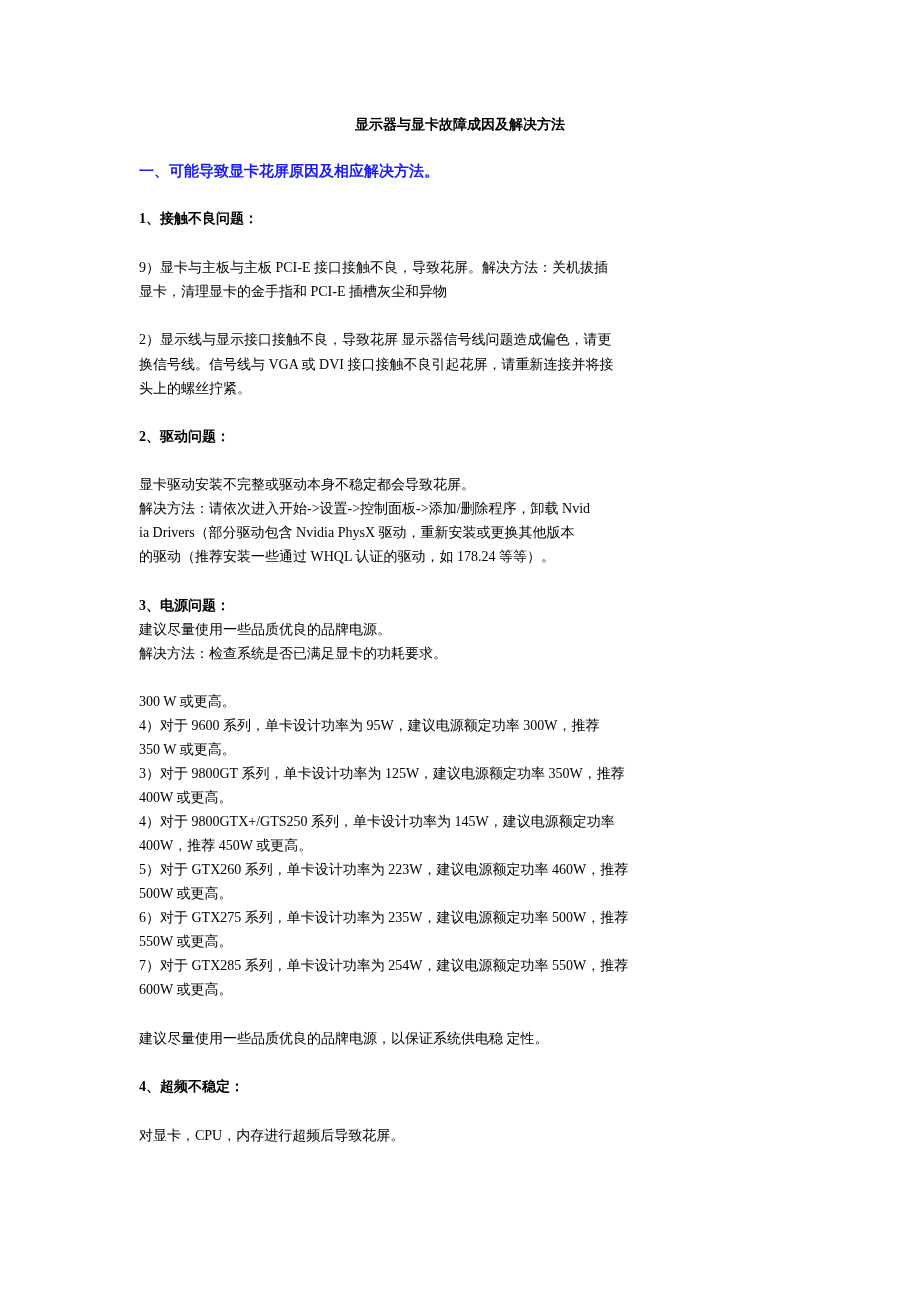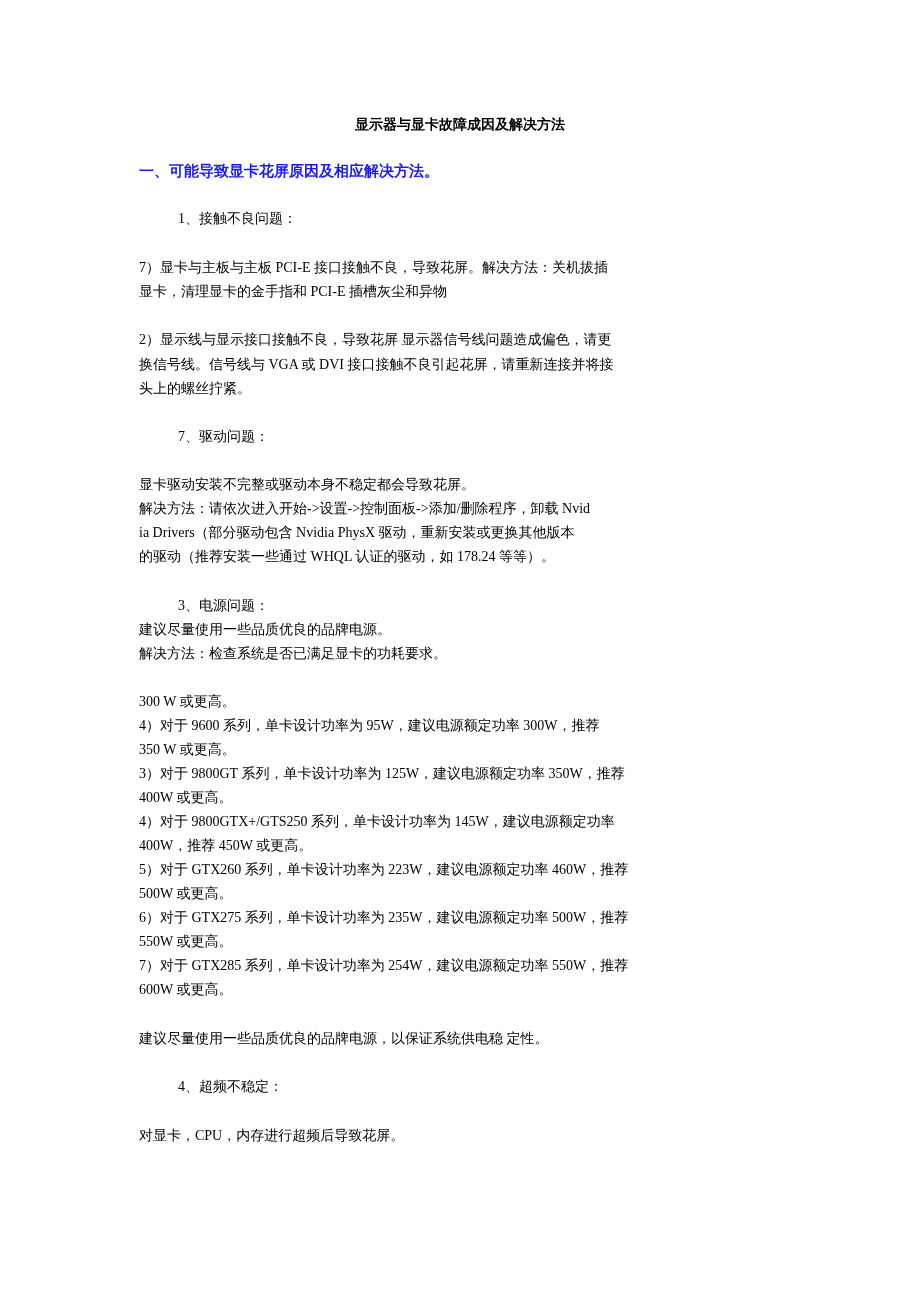--- a/index.html
+++ b/index.html
@@ -3,37 +3,37 @@
 <meta charset="utf-8">
 <style>
   html, body { margin: 0; padding: 0; background: #ffffff; }
   body { width: 920px; height: 1302px; position: relative; overflow: hidden;
          font-family: "Liberation Serif", "DejaVu Serif", serif; color: #000; }
   .page { position: absolute; left: 0; top: 0; width: 792px; height: 1302px; }
   .line { position: absolute; left: 139px; font-size: 14px; line-height: 18px; white-space: nowrap; }
   .title { position: absolute; left: 0; width: 920px; text-align: center; top: 116px;
            font-size: 14px; font-weight: bold; font-family: "DejaVu Sans", sans-serif; }
   .h1 { color: #1a1aff; font-weight: bold; font-size: 15px; font-family: "DejaVu Sans", sans-serif; }
-  .h2 { font-weight: normal; margin-left: 39px; }
+  .h2 { font-weight: bold; }
 </style>
 </head>
 <body>
 
 <div class="page">
   <div class="title">显示器与显卡故障成因及解决方法</div>
   <div class="line h1" style="top:162px">一、可能导致显卡花屏原因及相应解决方法。</div>
 
   <div class="line h2" style="top:210px">1、接触不良问题：</div>
-  <div class="line" style="top:259px">7）显卡与主板与主板 PCI-E 接口接触不良，导致花屏。解决方法：关机拔插</div>
+  <div class="line" style="top:259px">9）显卡与主板与主板 PCI-E 接口接触不良，导致花屏。解决方法：关机拔插</div>
   <div class="line" style="top:283px">显卡，清理显卡的金手指和 PCI-E 插槽灰尘和异物</div>
   <div class="line" style="top:331px">2）显示线与显示接口接触不良，导致花屏  显示器信号线问题造成偏色，请更</div>
   <div class="line" style="top:356px">换信号线。信号线与 VGA 或 DVI 接口接触不良引起花屏，请重新连接并将接</div>
   <div class="line" style="top:380px">头上的螺丝拧紧。</div>
 
-  <div class="line h2" style="top:428px">7、驱动问题：</div>
+  <div class="line h2" style="top:428px">2、驱动问题：</div>
   <div class="line" style="top:500px">解决方法：请依次进入开始-&gt;设置-&gt;控制面板-&gt;添加/删除程序，卸载 Nvid</div>
   <div class="line" style="top:476px">显卡驱动安装不完整或驱动本身不稳定都会导致花屏。</div>
   <div class="line" style="top:524px">ia Drivers（部分驱动包含 Nvidia PhysX 驱动，重新安装或更换其他版本</div>
   <div class="line" style="top:548px">的驱动（推荐安装一些通过 WHQL 认证的驱动，如 178.24 等等）。</div>
 
   <div class="line h2" style="top:597px">3、电源问题：</div>
   <div class="line" style="top:621px">建议尽量使用一些品质优良的品牌电源。</div>
   <div class="line" style="top:645px">解决方法：检查系统是否已满足显卡的功耗要求。</div>
   <div class="line" style="top:693px">300 W 或更高。</div>
   <div class="line" style="top:717px">4）对于 9600 系列，单卡设计功率为 95W，建议电源额定功率 300W，推荐</div>

